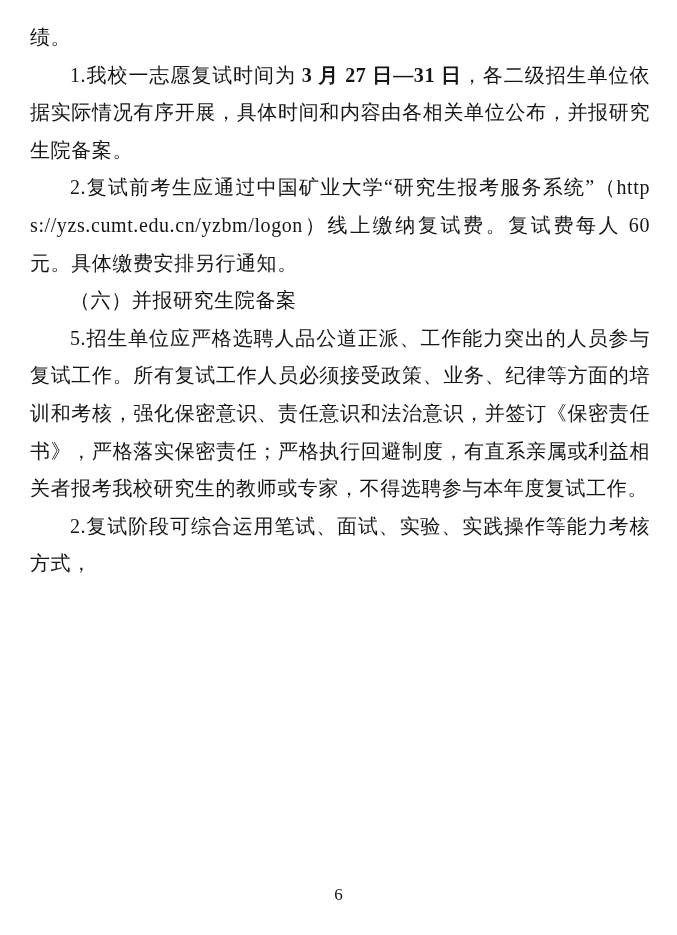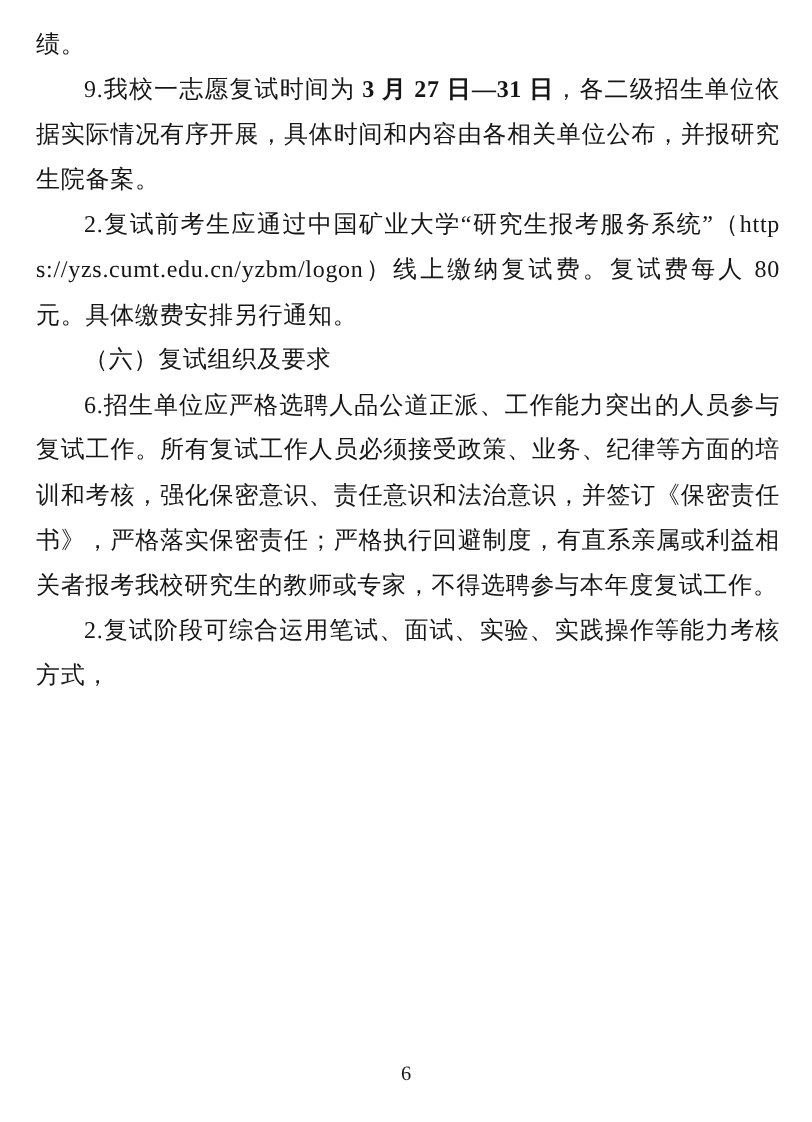--- a/index.html
+++ b/index.html
@@ -49,27 +49,27 @@
   }
 </style>
 </head>
 <body>
 
 <div class="page-body">
 
   <p class="para no-indent">绩。</p>
 
 
-  <p class="para"><span>9.我校一志愿复试时间为 </span><span class="bold-seg">3 月 27 日—31 日</span><span>，各二级招生单位依据实际情况有序开展，具体时间和内容由各相关单位公布，并报研究生院备案。</span></p>
+  <p class="para"><span>1.我校一志愿复试时间为 </span><span class="bold-seg">3 月 27 日—31 日</span><span>，各二级招生单位依据实际情况有序开展，具体时间和内容由各相关单位公布，并报研究生院备案。</span></p>
 
-  <p class="para">2.复试前考生应通过中国矿业大学“研究生报考服务系统”（https://yzs.cumt.edu.cn/yzbm/logon）线上缴纳复试费。复试费每人 80 元。具体缴费安排另行通知。</p>
+  <p class="para">2.复试前考生应通过中国矿业大学“研究生报考服务系统”（https://yzs.cumt.edu.cn/yzbm/logon）线上缴纳复试费。复试费每人 60 元。具体缴费安排另行通知。</p>
 
 
 
-  <p class="para">（六）复试组织及要求</p>
+  <p class="para">（六）并报研究生院备案</p>
 
-  <p class="para">6.招生单位应严格选聘人品公道正派、工作能力突出的人员参与复试工作。所有复试工作人员必须接受政策、业务、纪律等方面的培训和考核，强化保密意识、责任意识和法治意识，并签订《保密责任书》，严格落实保密责任；严格执行回避制度，有直系亲属或利益相关者报考我校研究生的教师或专家，不得选聘参与本年度复试工作。</p>
+  <p class="para">5.招生单位应严格选聘人品公道正派、工作能力突出的人员参与复试工作。所有复试工作人员必须接受政策、业务、纪律等方面的培训和考核，强化保密意识、责任意识和法治意识，并签订《保密责任书》，严格落实保密责任；严格执行回避制度，有直系亲属或利益相关者报考我校研究生的教师或专家，不得选聘参与本年度复试工作。</p>
 
   <p class="para">2.复试阶段可综合运用笔试、面试、实验、实践操作等能力考核方式，</p>
 
 </div>
 
 <div class="page-footer">6</div>
 
 </body></html>

